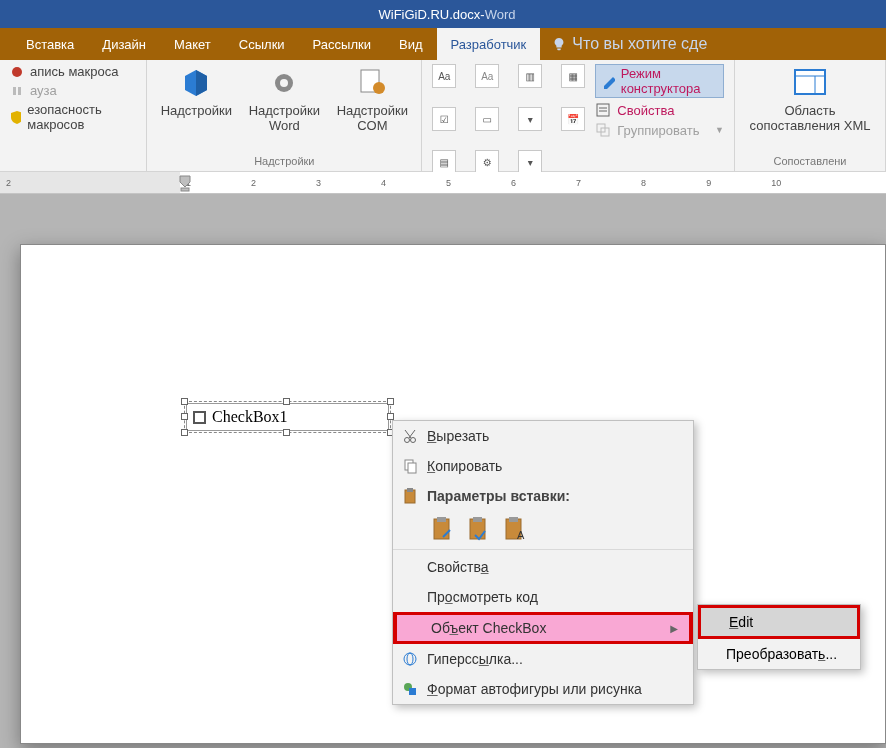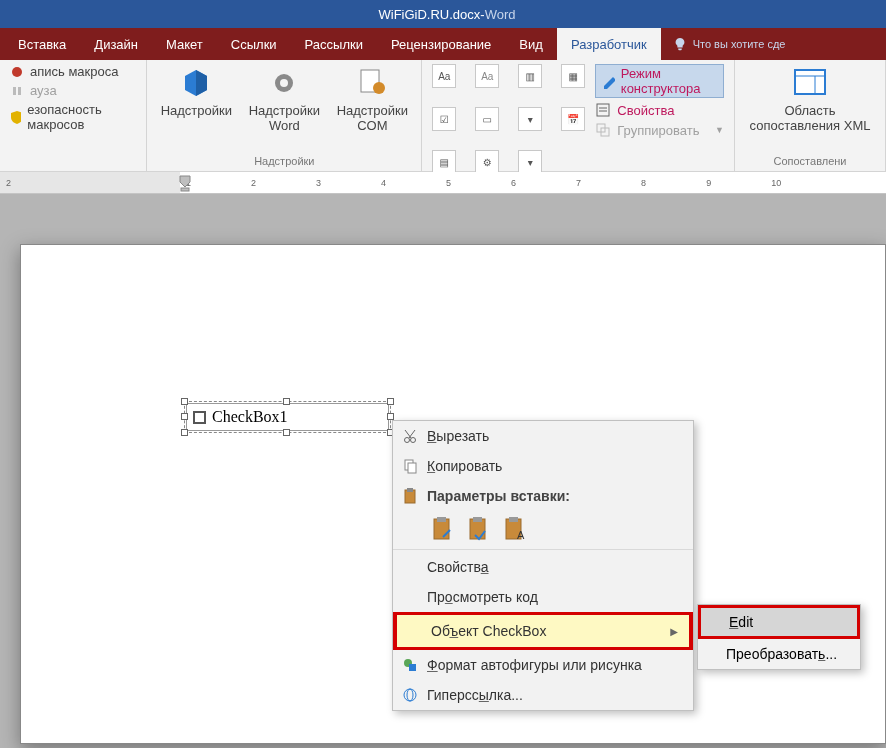--- a/index.html
+++ b/index.html
@@ -2,24 +2,24 @@
 <html><head>
 <meta charset="utf-8">
 <style>
   * { box-sizing: border-box; margin: 0; padding: 0; }
   body { font-family: "Segoe UI", Tahoma, sans-serif; font-size: 12px; background: #f0f0f0; overflow: hidden; width: 886px; height: 748px; }
   
   .title-bar { background: #2b579a; color: #fff; height: 28px; display: flex; align-items: center; justify-content: center; font-size: 13px; padding-left: 8px; }
   .title-bar .doc { color: #fff; }
   .title-bar .app { color: #c7d5eb; }
 
-  .tabs { background: #7f1d1d; height: 32px; display: flex; align-items: center; padding-left: 4px; }
+  .tabs { background: #a16207; height: 32px; display: flex; align-items: center; padding-left: 12px; }
   .tab { color: #fff; padding: 0 14px; height: 32px; display: flex; align-items: center; font-size: 13px; cursor: pointer; }
   .tab.active { background: #f3f3f3; color: #2b579a; }
-  .tell-me { display: flex; align-items: center; margin-left: 12px; color: #c7d5eb; font-size: 11px; text-align: right; }
+  .tell-me { display: flex; align-items: center; margin-left: 12px; color: #c7d5eb; font-size: 16px; text-align: right; }
   .tell-me svg { margin-right: 6px; }
 
   .ribbon { background: #f3f3f3; border-bottom: 1px solid #d4d4d4; height: 112px; display: flex; align-items: stretch; }
   .group { border-right: 1px solid #d4d4d4; padding: 4px 10px 0 10px; display: flex; flex-direction: column; align-items: center; }
   .group-body { flex: 1; display: flex; align-items: flex-start; gap: 10px; }
   .group-label { font-size: 11px; color: #777; text-align: center; padding: 2px 0 4px; width: 100%; }
   .vbtns { display: flex; flex-direction: column; align-items: flex-start; gap: 4px; }
   .vbtn { font-size: 13px; color: #444; display: flex; align-items: center; gap: 6px; }
   .bigbtn { display: flex; flex-direction: column; align-items: center; width: 78px; gap: 2px; }
   .bigbtn .icon { width: 38px; height: 38px; display: flex; align-items: center; justify-content: center; }
@@ -54,21 +54,21 @@
   
   .ctx { position: absolute; left: 392px; top: 420px; width: 302px; background: #f2f2f2; border: 1px solid #c0c0c0; box-shadow: 3px 3px 8px rgba(0,0,0,.25); font-size: 14px; color: #333; }
   .ctx .row { display: flex; align-items: center; height: 30px; padding-right: 11px; }
   .ctx .ico { width: 34px; display: flex; align-items: center; justify-content: center; color: #5a5a5a; }
   .ctx .txt { flex: 1; }
   .ctx .arrow { color: #666; font-size: 10px; }
   .ctx .row.bold .txt { font-weight: 600; color: #444; }
   .ctx .paste-ops { display:flex; gap:12px; padding-left: 38px; height: 36px; align-items:center; }
   .clip-icon { width: 24px; height: 28px; }
   .ctx .sep { height: 1px; background: #d9d9d9; margin: 2px 0; }
-  .ctx .highlight { background: #fef9c3; border: 3px solid #d40000; border-left-width: 4px; border-right-width: 4px; height: 38px; }
+  .ctx .highlight { background: #f9a8d4; border: 3px solid #d40000; border-left-width: 4px; border-right-width: 4px; height: 32px; }
 
   .submenu { position: absolute; left: 697px; top: 604px; width: 164px; background: #f2f2f2; border: 1px solid #c0c0c0; box-shadow: 3px 3px 8px rgba(0,0,0,.25); font-size: 14px; }
   .submenu .row { height: 30px; display:flex; align-items:center; padding-left: 28px; }
   .submenu .hl { border: 3px solid #d40000; background: #d6d6d6; height: 34px; }
 
   .und { text-decoration: underline; text-decoration-color: #666; }
 </style>
 </head>
 <body>
 
@@ -77,21 +77,20 @@
   <span> - </span>
   <span class="app">Word</span>
 </div>
 
 <div class="tabs">
   <div class="tab">Вставка</div>
   <div class="tab">Дизайн</div>
   <div class="tab">Макет</div>
   <div class="tab">Ссылки</div>
   <div class="tab">Рассылки</div>
-  <div class="tab">Рецензирование</div>
   <div class="tab">Вид</div>
   <div class="tab active">Разработчик</div>
   <div class="tell-me">
     <svg width="14" height="14" viewBox="0 0 16 16">
         <path fill="#c7d5eb" d="M8 1a5 5 0 00-3 9v2h6v-2a5 5 0 00-3-9zm-2 12h4v1a1 1 0 01-1 1H7a1 1 0 01-1-1v-1z"></path>
       </svg>
     <span>Что вы хотите сде</span>
   </div>
 </div>
 
@@ -315,34 +314,34 @@
     <div class="txt">Пр<span class="und">о</span>смотреть код</div>
   </div>
   <div class="row highlight">
     <div class="ico"></div>
     <div class="txt">Об<span class="und">ъ</span>ект CheckBox</div>
     <div class="arrow">▶</div>
   </div>
   <div class="row">
     <div class="ico">
         <svg width="16" height="16">
+          <circle cx="8" cy="8" r="6" fill="none" stroke="#2b7cd3"></circle>
+          <ellipse cx="8" cy="8" rx="3" ry="6" fill="none" stroke="#2b7cd3"></ellipse>
+        </svg>
+      </div>
+    <div class="txt">Гиперсс<span class="und">ы</span>лка...</div>
+  </div>
+  <div class="row">
+    <div class="ico">
+        <svg width="16" height="16">
           <circle cx="6" cy="6" r="4" fill="#5aa657"></circle>
           <rect x="7" y="7" width="7" height="7" fill="#2b7cd3"></rect>
         </svg>
       </div>
     <div class="txt"><span class="und">Ф</span>ормат автофигуры или рисунка</div>
-  </div>
-  <div class="row">
-    <div class="ico">
-        <svg width="16" height="16">
-          <circle cx="8" cy="8" r="6" fill="none" stroke="#2b7cd3"></circle>
-          <ellipse cx="8" cy="8" rx="3" ry="6" fill="none" stroke="#2b7cd3"></ellipse>
-        </svg>
-      </div>
-    <div class="txt">Гиперсс<span class="und">ы</span>лка...</div>
   </div>
 </div>
 
 <div class="submenu">
   <div class="row hl">
     <span><span class="und">E</span>dit</span>
   </div>
   <div class="row">
     <span>Преобразоват<span class="und">ь</span>...</span>
   </div>

